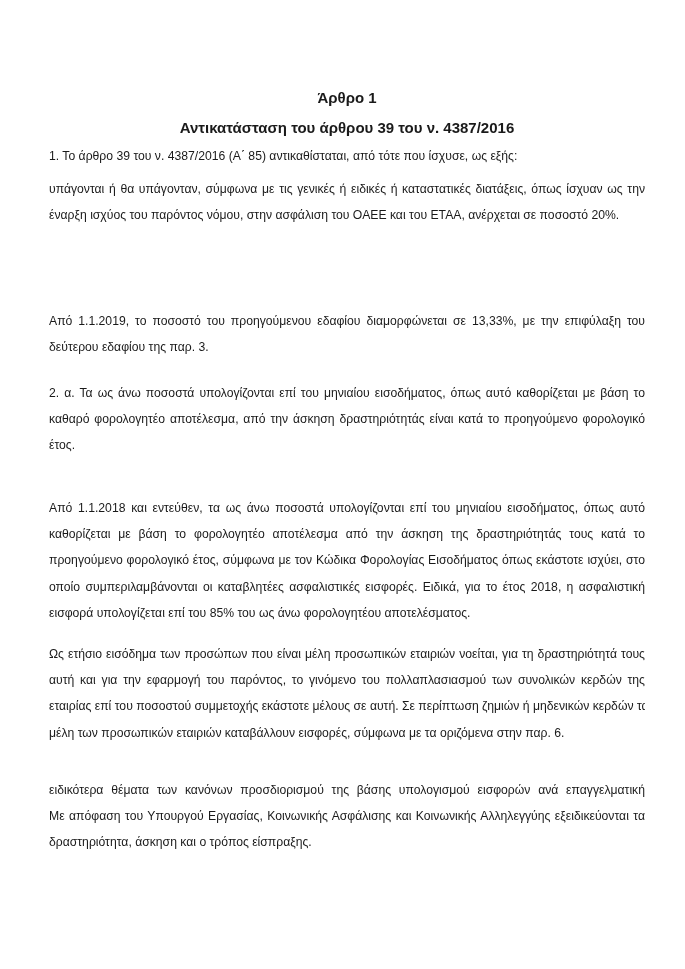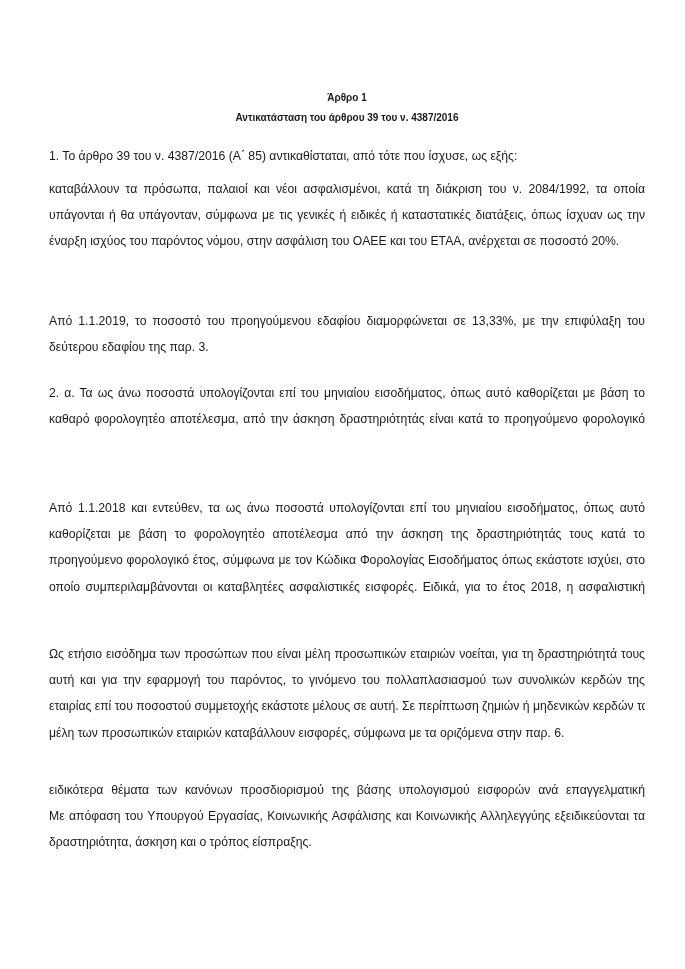--- a/index.html
+++ b/index.html
@@ -20,26 +20,26 @@
       left: 49px;
       top: 0;
       width: 596px;
     }
     .title {
       position: absolute;
       left: 0;
       width: 596px;
       text-align: center;
       font-weight: bold;
-      font-size: 10px;
+      font-size: 15px;
       line-height: 16px;
       white-space: nowrap;
     }
     .t1 { top: 90px; }
-    .t2 { top: 110px; }
+    .t2 { top: 120px; }
     .para {
       position: absolute;
       left: 0;
       width: 596px;
       font-size: 12.2px;
       line-height: 26.2px;
       text-align: justify;
       margin: 0;
     }
     .line {
@@ -66,40 +66,41 @@
 
 <div class="page">
   <div class="title t1">Άρθρο 1</div>
   <div class="title t2">Αντικατάσταση του άρθρου 39 του ν. 4387/2016</div>
 
   <div class="para p0">
     <span class="line last">1. Το άρθρο 39 του ν. 4387/2016 (Α΄ 85) αντικαθίσταται, από τότε που ίσχυσε, ως εξής:</span>
   </div>
 
   <div class="para p1">
-    <span class="line">καταβάλλουν τα πρόσωπα, παλαιοί και νέοι ασφαλισμένοι, κατά τη διάκριση του ν. 2084/1992, τα οποία</span>
     <span class="line">υπάγονται ή θα υπάγονταν, σύμφωνα με τις γενικές ή ειδικές ή καταστατικές διατάξεις, όπως ίσχυαν ως την</span>
     <span class="line last">έναρξη ισχύος του παρόντος νόμου, στην ασφάλιση του ΟΑΕΕ και του ΕΤΑΑ, ανέρχεται σε ποσοστό 20%.</span>
   </div>
 
   <div class="para p2">
     <span class="line">Από 1.1.2019, το ποσοστό του προηγούμενου εδαφίου διαμορφώνεται σε 13,33%, με την επιφύλαξη του</span>
     <span class="line last">δεύτερου εδαφίου της παρ. 3.</span>
   </div>
 
   <div class="para p3">
     <span class="line">2. α. Τα ως άνω ποσοστά υπολογίζονται επί του μηνιαίου εισοδήματος, όπως αυτό καθορίζεται με βάση το</span>
     <span class="line">καθαρό φορολογητέο αποτέλεσμα, από την άσκηση δραστηριότητάς είναι κατά το προηγούμενο φορολογικό</span>
+    <span class="line last">έτος.</span>
   </div>
 
   <div class="para p4">
     <span class="line">Από 1.1.2018 και εντεύθεν, τα ως άνω ποσοστά υπολογίζονται επί του μηνιαίου εισοδήματος, όπως αυτό</span>
     <span class="line">καθορίζεται με βάση το φορολογητέο αποτέλεσμα από την άσκηση της δραστηριότητάς τους κατά το</span>
     <span class="line">προηγούμενο φορολογικό έτος, σύμφωνα με τον Κώδικα Φορολογίας Εισοδήματος όπως εκάστοτε ισχύει, στο</span>
     <span class="line">οποίο συμπεριλαμβάνονται οι καταβλητέες ασφαλιστικές εισφορές. Ειδικά, για το έτος 2018, η ασφαλιστική</span>
+    <span class="line last">εισφορά υπολογίζεται επί του 85% του ως άνω φορολογητέου αποτελέσματος.</span>
   </div>
 
   <div class="para p5">
     <span class="line">Ως ετήσιο εισόδημα των προσώπων που είναι μέλη προσωπικών εταιριών νοείται, για τη δραστηριότητά τους</span>
     <span class="line">αυτή και για την εφαρμογή του παρόντος, το γινόμενο του πολλαπλασιασμού των συνολικών κερδών της</span>
     <span class="line">εταιρίας επί του ποσοστού συμμετοχής εκάστοτε μέλους σε αυτή. Σε περίπτωση ζημιών ή μηδενικών κερδών τα</span>
     <span class="line last">μέλη των προσωπικών εταιριών καταβάλλουν εισφορές, σύμφωνα με τα οριζόμενα στην παρ. 6.</span>
   </div>
 
   <div class="para p6">

